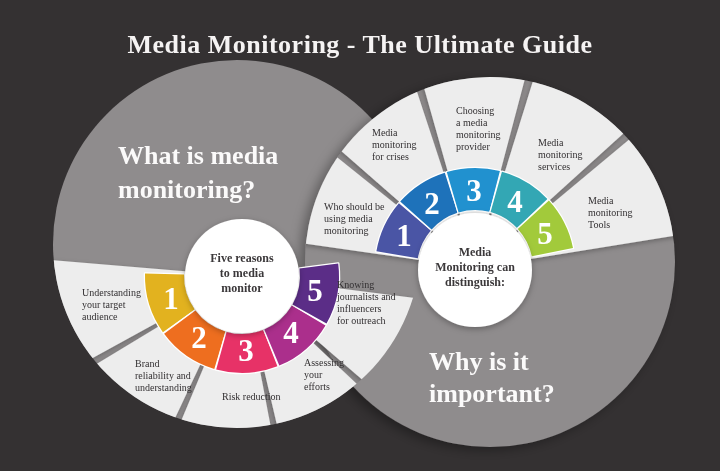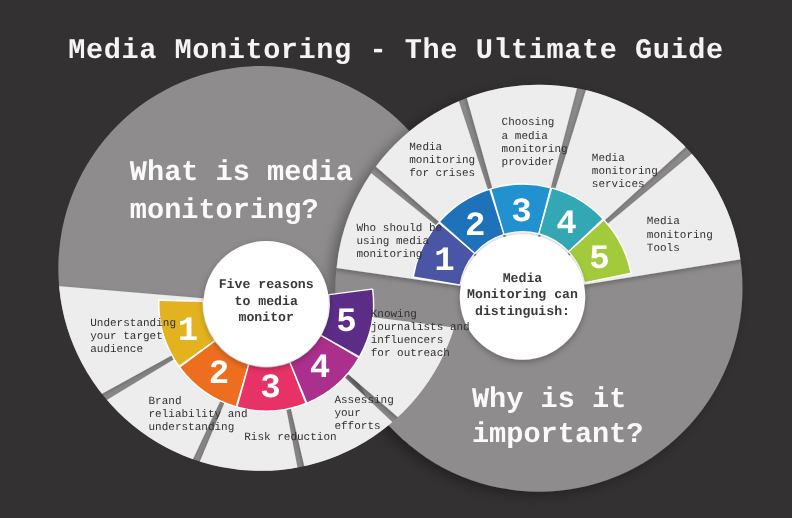--- a/index.html
+++ b/index.html
@@ -1,17 +1,17 @@
 <!DOCTYPE html>
 <html><head>
 <meta charset="utf-8">
 <style>
   html,body{margin:0;padding:0;background:#343132;}
   .stage{position:relative;width:720px;height:471px;overflow:hidden;background:#7dd3fc;
-         font-family:Liberation Mono, monospace;}
+         font-family:Liberation Serif, serif;}
   svg{display:block;}
   .title{font-size:26px;font-weight:bold;fill:#f5f3f3;letter-spacing:.5px;}
   .heading{font-size:26px;font-weight:bold;fill:#fbfafa;}
   .label{font-size:10px;fill:#333032;}
   .center-txt{font-size:12px;font-weight:bold;fill:#3b383a;}
   .num{font-size:31px;font-weight:bold;fill:#ffffff;}
   .disc{fill:#8f8c8d;}
   .wedge{fill:#ededed;stroke:rgba(0,0,0,0.05);stroke-width:0.5;}
   .ring-seg{stroke:#ffffff;stroke-width:2.5;stroke-linejoin:round;paint-order:stroke;}
   .center-circle{fill:#ffffff;}

